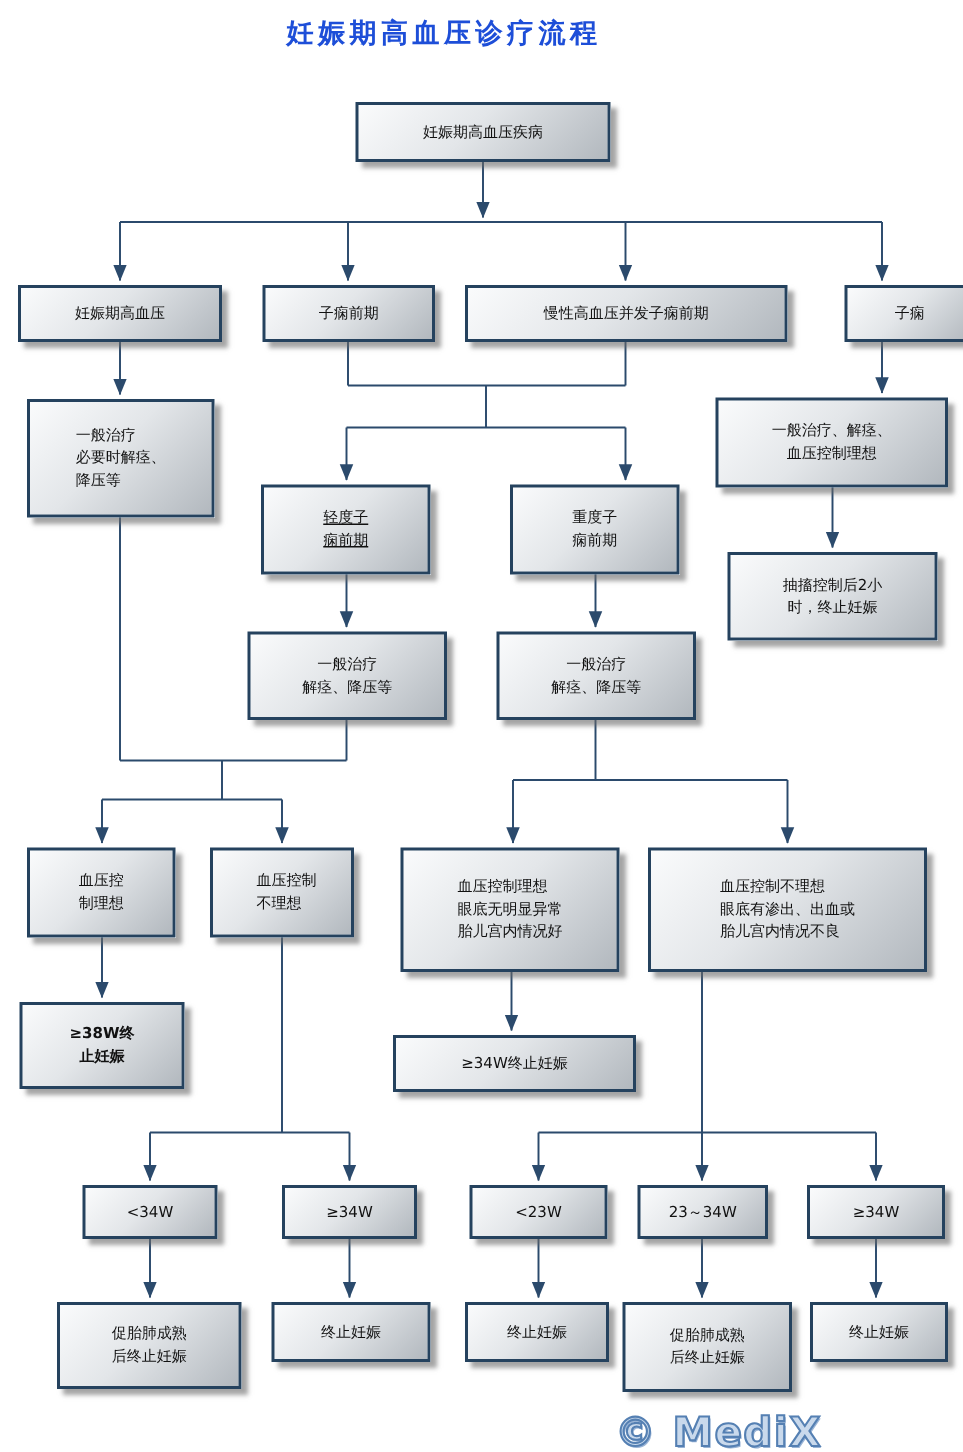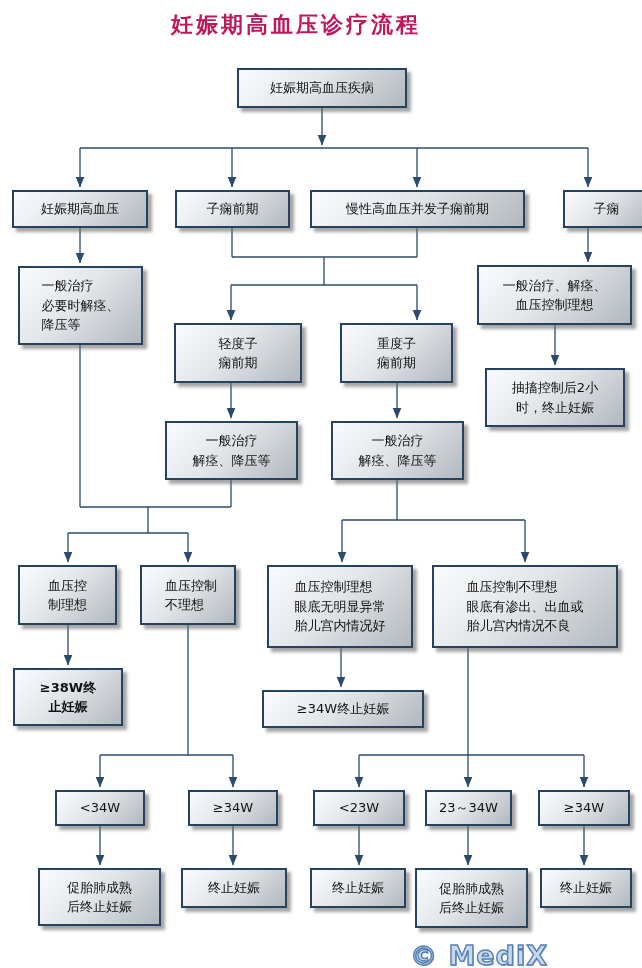--- a/index.html
+++ b/index.html
@@ -7,30 +7,30 @@
     position:relative;
     width:642px;height:968px;
     background:#ffffff;
     overflow:hidden;
     font-family:"DejaVu Sans","Liberation Sans",sans-serif;
   }
   .title{
     position:absolute;top:10px;left:0;width:592px;
     text-align:center;
     font-family:"DejaVu Serif","Liberation Serif",serif;
-    font-weight:bold;font-size:22px;letter-spacing:3px;color:#be185d;
+    font-weight:bold;font-size:18px;letter-spacing:3px;color:#1d4ed8;
   }
   svg.connectors{position:absolute;left:0;top:0;}
   .box{
     position:absolute;box-sizing:border-box;
     border:2px solid #25425e;
     background:linear-gradient(135deg,#fafbfc 0%,#e3e6e9 45%,#b2b8be 100%);
     box-shadow:4px 4px 3px rgba(105,105,105,0.6);
     display:flex;align-items:center;justify-content:center;
-    font-size:13px;line-height:1.5;color:#111;
+    font-size:10px;line-height:1.5;color:#111;
     white-space:pre-line;text-align:center;
     padding:2px 6px;
   }
   .box.left{text-align:left;}
   .watermark{
     position:absolute;left:410px;top:940px;
     font-weight:800;font-size:27px;letter-spacing:1px;
     color:#c9d9ec;
     -webkit-text-stroke:1.4px #5580b3;
     text-shadow:1px 1px 0 #9ab4d6;
@@ -104,21 +104,21 @@
   <div class="box" style="left:175px;top:190px;width:115px;height:38px;">子痫前期</div>
   <div class="box" style="left:310px;top:190px;width:215px;height:38px;">慢性高血压并发子痫前期</div>
   <div class="box" style="left:563px;top:190px;width:87px;height:38px;">子痫</div>
 
   <div class="box left" style="left:18px;top:266px;width:125px;height:79px;">一般治疗
 必要时解痉、
 降压等</div>
   <div class="box" style="left:477px;top:265px;width:155px;height:60px;">一般治疗、解痉、
 血压控制理想</div>
 
-  <div class="box" style="left:174px;top:323px;width:128px;height:60px;">轻度子
+  <div class="box" style="left:174px;top:323px;width:113px;height:60px;text-decoration:underline;">轻度子
 痫前期</div>
   <div class="box" style="left:340px;top:323px;width:113px;height:60px;">重度子
 痫前期</div>
 
   <div class="box" style="left:165px;top:421px;width:133px;height:59px;">一般治疗
 解痉、降压等</div>
   <div class="box" style="left:331px;top:421px;width:133px;height:59px;">一般治疗
 解痉、降压等</div>
   <div class="box" style="left:485px;top:368px;width:140px;height:59px;">抽搐控制后2小
 时，终止妊娠</div>

